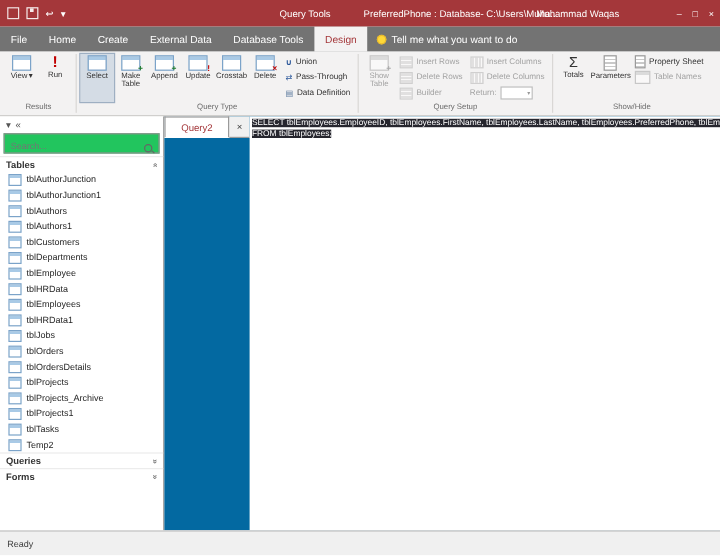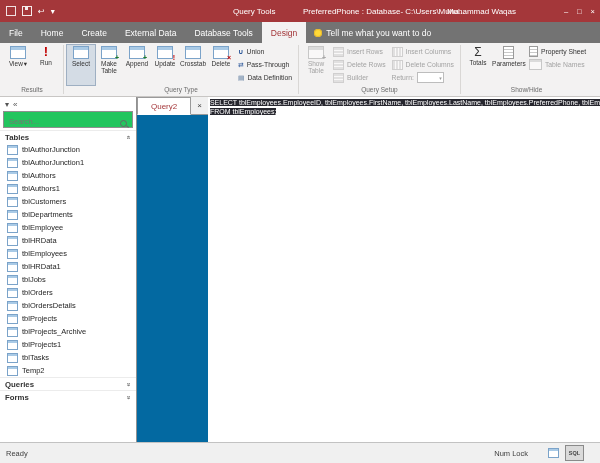--- a/index.html
+++ b/index.html
@@ -427,26 +427,15 @@
             <span class="sb-thumb"></span>
           </span>
           <span class="sb-btn g g-dn"></span>
         </div>
       </div>
     </div>
   </div>
 
   <div class="statusbar">
     <span>Ready</span>
-    <span class="st-right">
-      <span>Num Lock</span>
-      <span class="st-views">
-        <span class="st-btn">
-          <span class="ti sm"></span>
-        </span>
-        <span class="st-btn active">
-          <span class="g g-sql"></span>
-        </span>
-      </span>
-    </span>
   </div>
 
 </div>
 
 </body></html>

